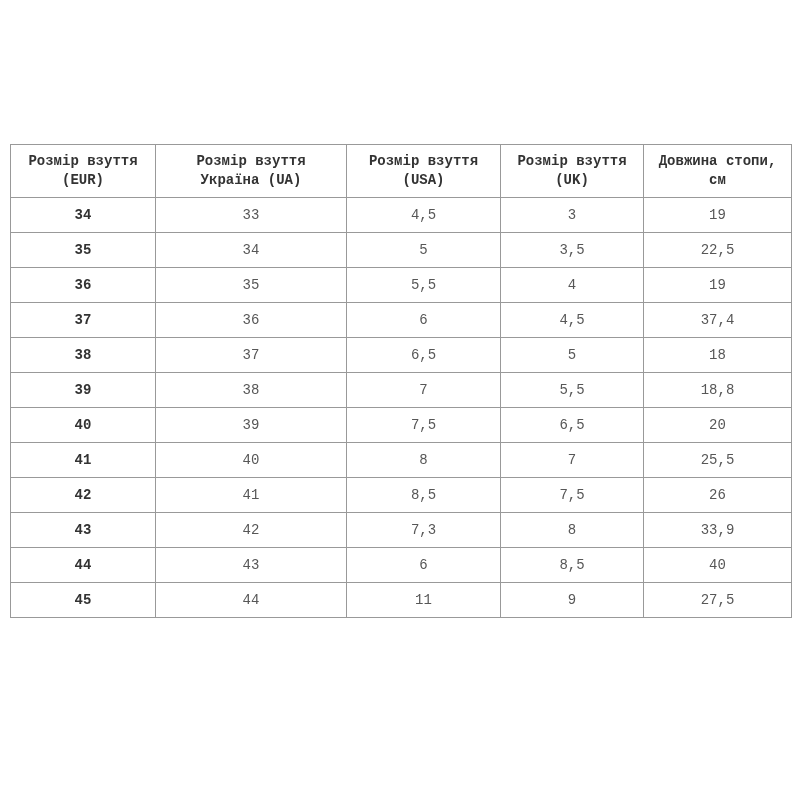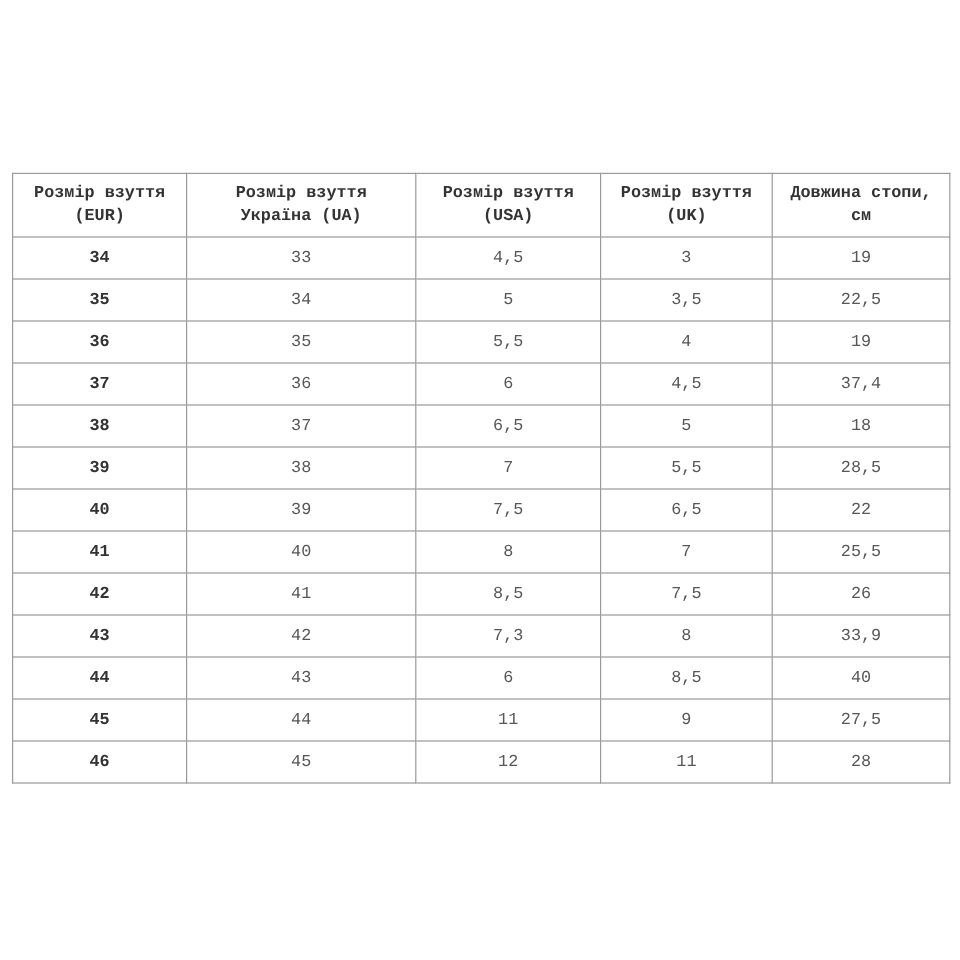--- a/index.html
+++ b/index.html
@@ -128,28 +128,28 @@
           <td>37</td>
           <td>6,5</td>
           <td>5</td>
           <td>18</td>
         </tr>
         <tr>
           <td class="first-col">39</td>
           <td>38</td>
           <td>7</td>
           <td>5,5</td>
-          <td>28,5</td>
+          <td>18,8</td>
         </tr>
         <tr>
           <td class="first-col">40</td>
           <td>39</td>
           <td>7,5</td>
           <td>6,5</td>
-          <td>22</td>
+          <td>20</td>
         </tr>
         <tr>
           <td class="first-col">41</td>
           <td>40</td>
           <td>8</td>
           <td>7</td>
           <td>25,5</td>
         </tr>
         <tr>
           <td class="first-col">42</td>
@@ -172,22 +172,15 @@
           <td>8,5</td>
           <td>40</td>
         </tr>
         <tr>
           <td class="first-col">45</td>
           <td>44</td>
           <td>11</td>
           <td>9</td>
           <td>27,5</td>
         </tr>
-        <tr>
-          <td class="first-col">46</td>
-          <td>45</td>
-          <td>12</td>
-          <td>11</td>
-          <td>28</td>
-        </tr>
       </tbody>
   </table>
 </div>
 
 </body></html>

